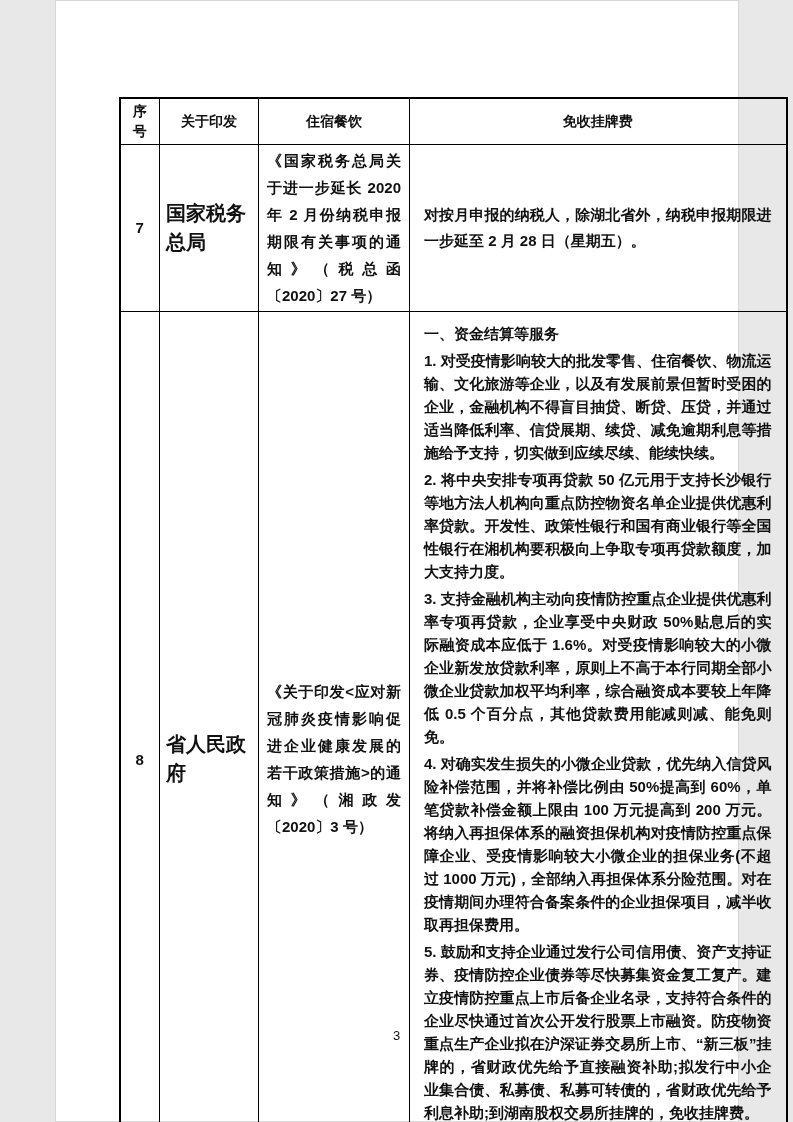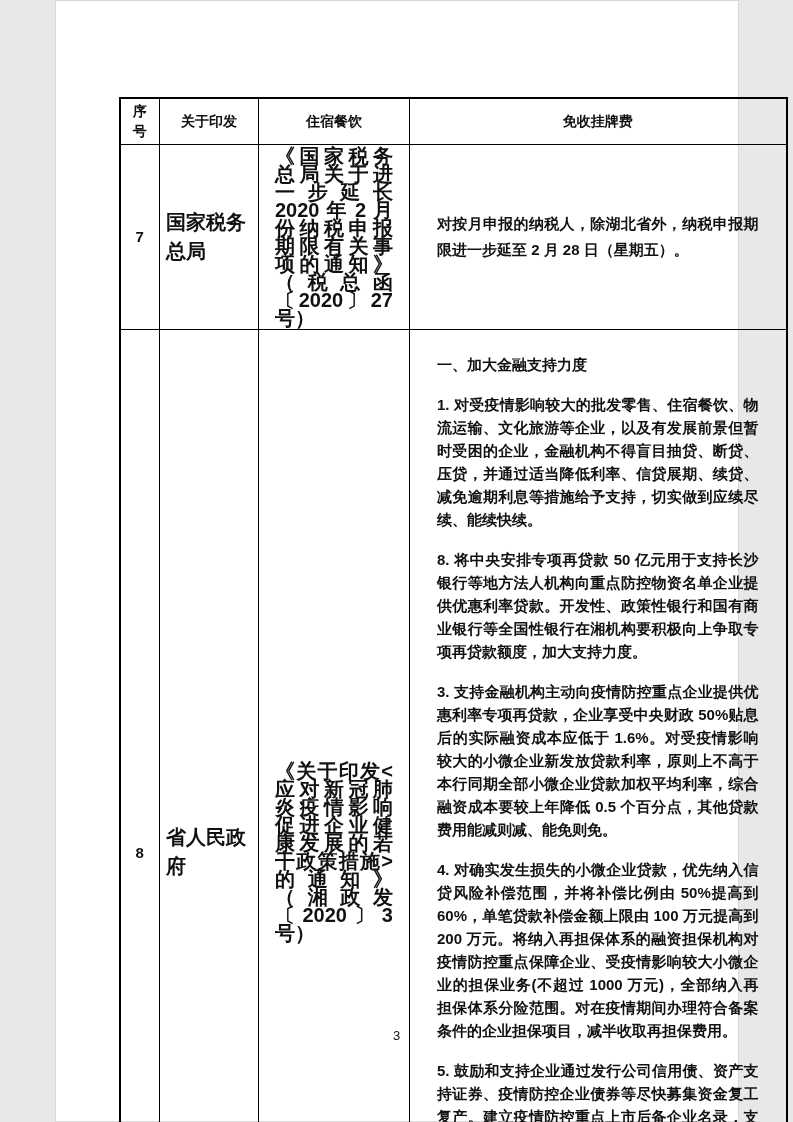--- a/index.html
+++ b/index.html
@@ -44,35 +44,35 @@
     vertical-align: middle;
   }
   td.cell-agency {
     font-size: 20px;
     line-height: 29px;
     text-align: left;
     vertical-align: middle;
     padding: 0 6px;
   }
   td.cell-doc {
-    font-size: 20px;
-    line-height: 18px;
+    font-size: 15px;
+    line-height: 27px;
     text-align: justify;
     vertical-align: middle;
-    padding: 2px 16px;
+    padding: 2px 8px;
   }
   td.cell-content {
     font-size: 15px;
     line-height: 23px;
     text-align: justify;
     padding: 6px 10px;
   }
   td.cell-content.v-middle { vertical-align: middle; line-height: 26px; }
   td.cell-content.v-top { vertical-align: top; }
-  td.cell-content p { margin: 17px; }
+  td.cell-content p { margin: 4px; }
   .page-number {
     position: absolute;
     left: 0;
     top: 1027px;
     width: 100%;
     text-align: center;
     font-size: 13px;
     color: #111111;
   }
 </style>
@@ -103,23 +103,23 @@
         <td class="cell-doc">《国家税务总局关于进一步延长 2020 年 2 月份纳税申报期限有关事项的通知》（税总函〔2020〕27 号）</td>
         <td class="cell-content v-middle">
           <p>对按月申报的纳税人，除湖北省外，纳税申报期限进一步延至 2 月 28 日（星期五）。</p>
         </td>
       </tr>
       <tr class="row-8">
         <td class="cell-no">8</td>
         <td class="cell-agency">省人民政府</td>
         <td class="cell-doc">《关于印发&lt;应对新冠肺炎疫情影响促进企业健康发展的若干政策措施&gt;的通知》（湘政发〔2020〕3 号）</td>
         <td class="cell-content v-top">
-          <p>一、加大金融支持力度</p>
+          <p>一、资金结算等服务</p>
           <p>1. 对受疫情影响较大的批发零售、住宿餐饮、物流运输、文化旅游等企业，以及有发展前景但暂时受困的企业，金融机构不得盲目抽贷、断贷、压贷，并通过适当降低利率、信贷展期、续贷、减免逾期利息等措施给予支持，切实做到应续尽续、能续快续。</p>
-          <p>8. 将中央安排专项再贷款 50 亿元用于支持长沙银行等地方法人机构向重点防控物资名单企业提供优惠利率贷款。开发性、政策性银行和国有商业银行等全国性银行在湘机构要积极向上争取专项再贷款额度，加大支持力度。</p>
+          <p>2. 将中央安排专项再贷款 50 亿元用于支持长沙银行等地方法人机构向重点防控物资名单企业提供优惠利率贷款。开发性、政策性银行和国有商业银行等全国性银行在湘机构要积极向上争取专项再贷款额度，加大支持力度。</p>
           <p>3. 支持金融机构主动向疫情防控重点企业提供优惠利率专项再贷款，企业享受中央财政 50%贴息后的实际融资成本应低于 1.6%。对受疫情影响较大的小微企业新发放贷款利率，原则上不高于本行同期全部小微企业贷款加权平均利率，综合融资成本要较上年降低 0.5 个百分点，其他贷款费用能减则减、能免则免。</p>
           <p>4. 对确实发生损失的小微企业贷款，优先纳入信贷风险补偿范围，并将补偿比例由 50%提高到 60%，单笔贷款补偿金额上限由 100 万元提高到 200 万元。将纳入再担保体系的融资担保机构对疫情防控重点保障企业、受疫情影响较大小微企业的担保业务(不超过 1000 万元)，全部纳入再担保体系分险范围。对在疫情期间办理符合备案条件的企业担保项目，减半收取再担保费用。</p>
           <p>5. 鼓励和支持企业通过发行公司信用债、资产支持证券、疫情防控企业债券等尽快募集资金复工复产。建立疫情防控重点上市后备企业名录，支持符合条件的企业尽快通过首次公开发行股票上市融资。防疫物资重点生产企业拟在沪深证券交易所上市、“新三板”挂牌的，省财政优先给予直接融资补助;拟发行中小企业集合债、私募债、私募可转债的，省财政优先给予利息补助;到湖南股权交易所挂牌的，免收挂牌费。</p>
           <p>6. 各金融机构要通过线上服务等方式，为企业提供贷款审批、资金结算等服务。通过专项再贷款发放的优惠利率贷款原则</p>
         </td>
       </tr>
     </tbody>
   </table>
 
   <div class="page-number">3</div>

